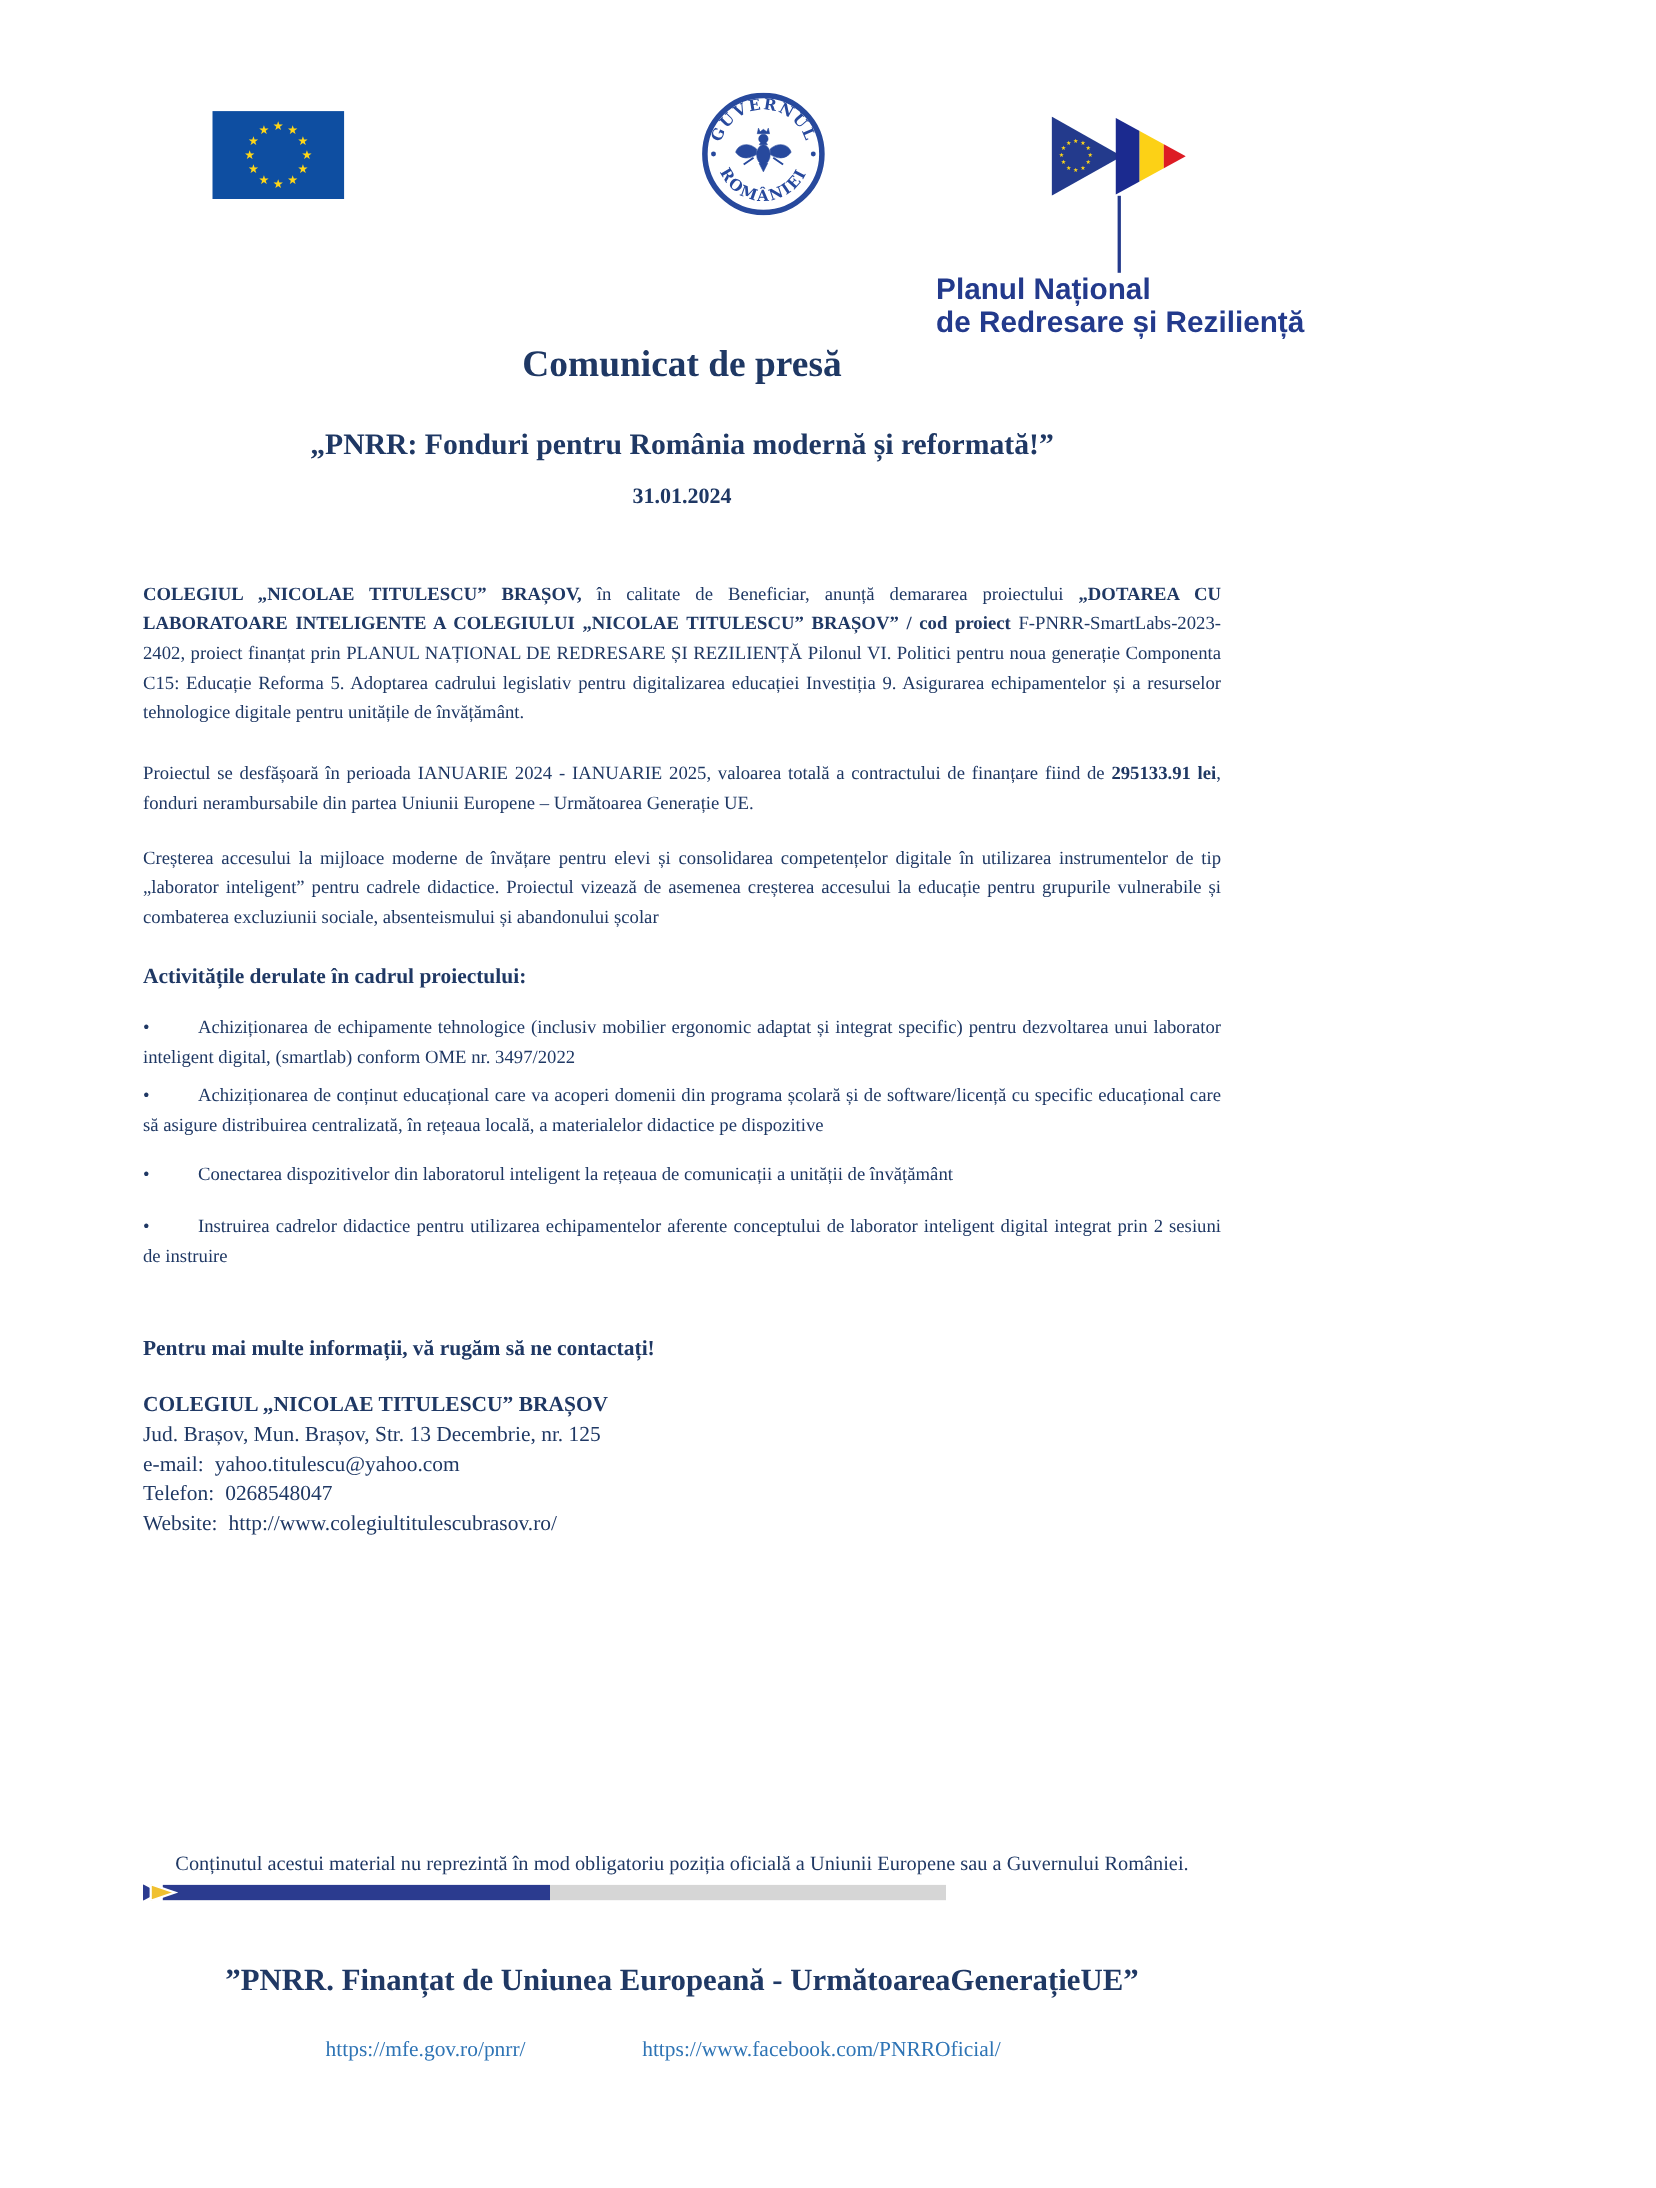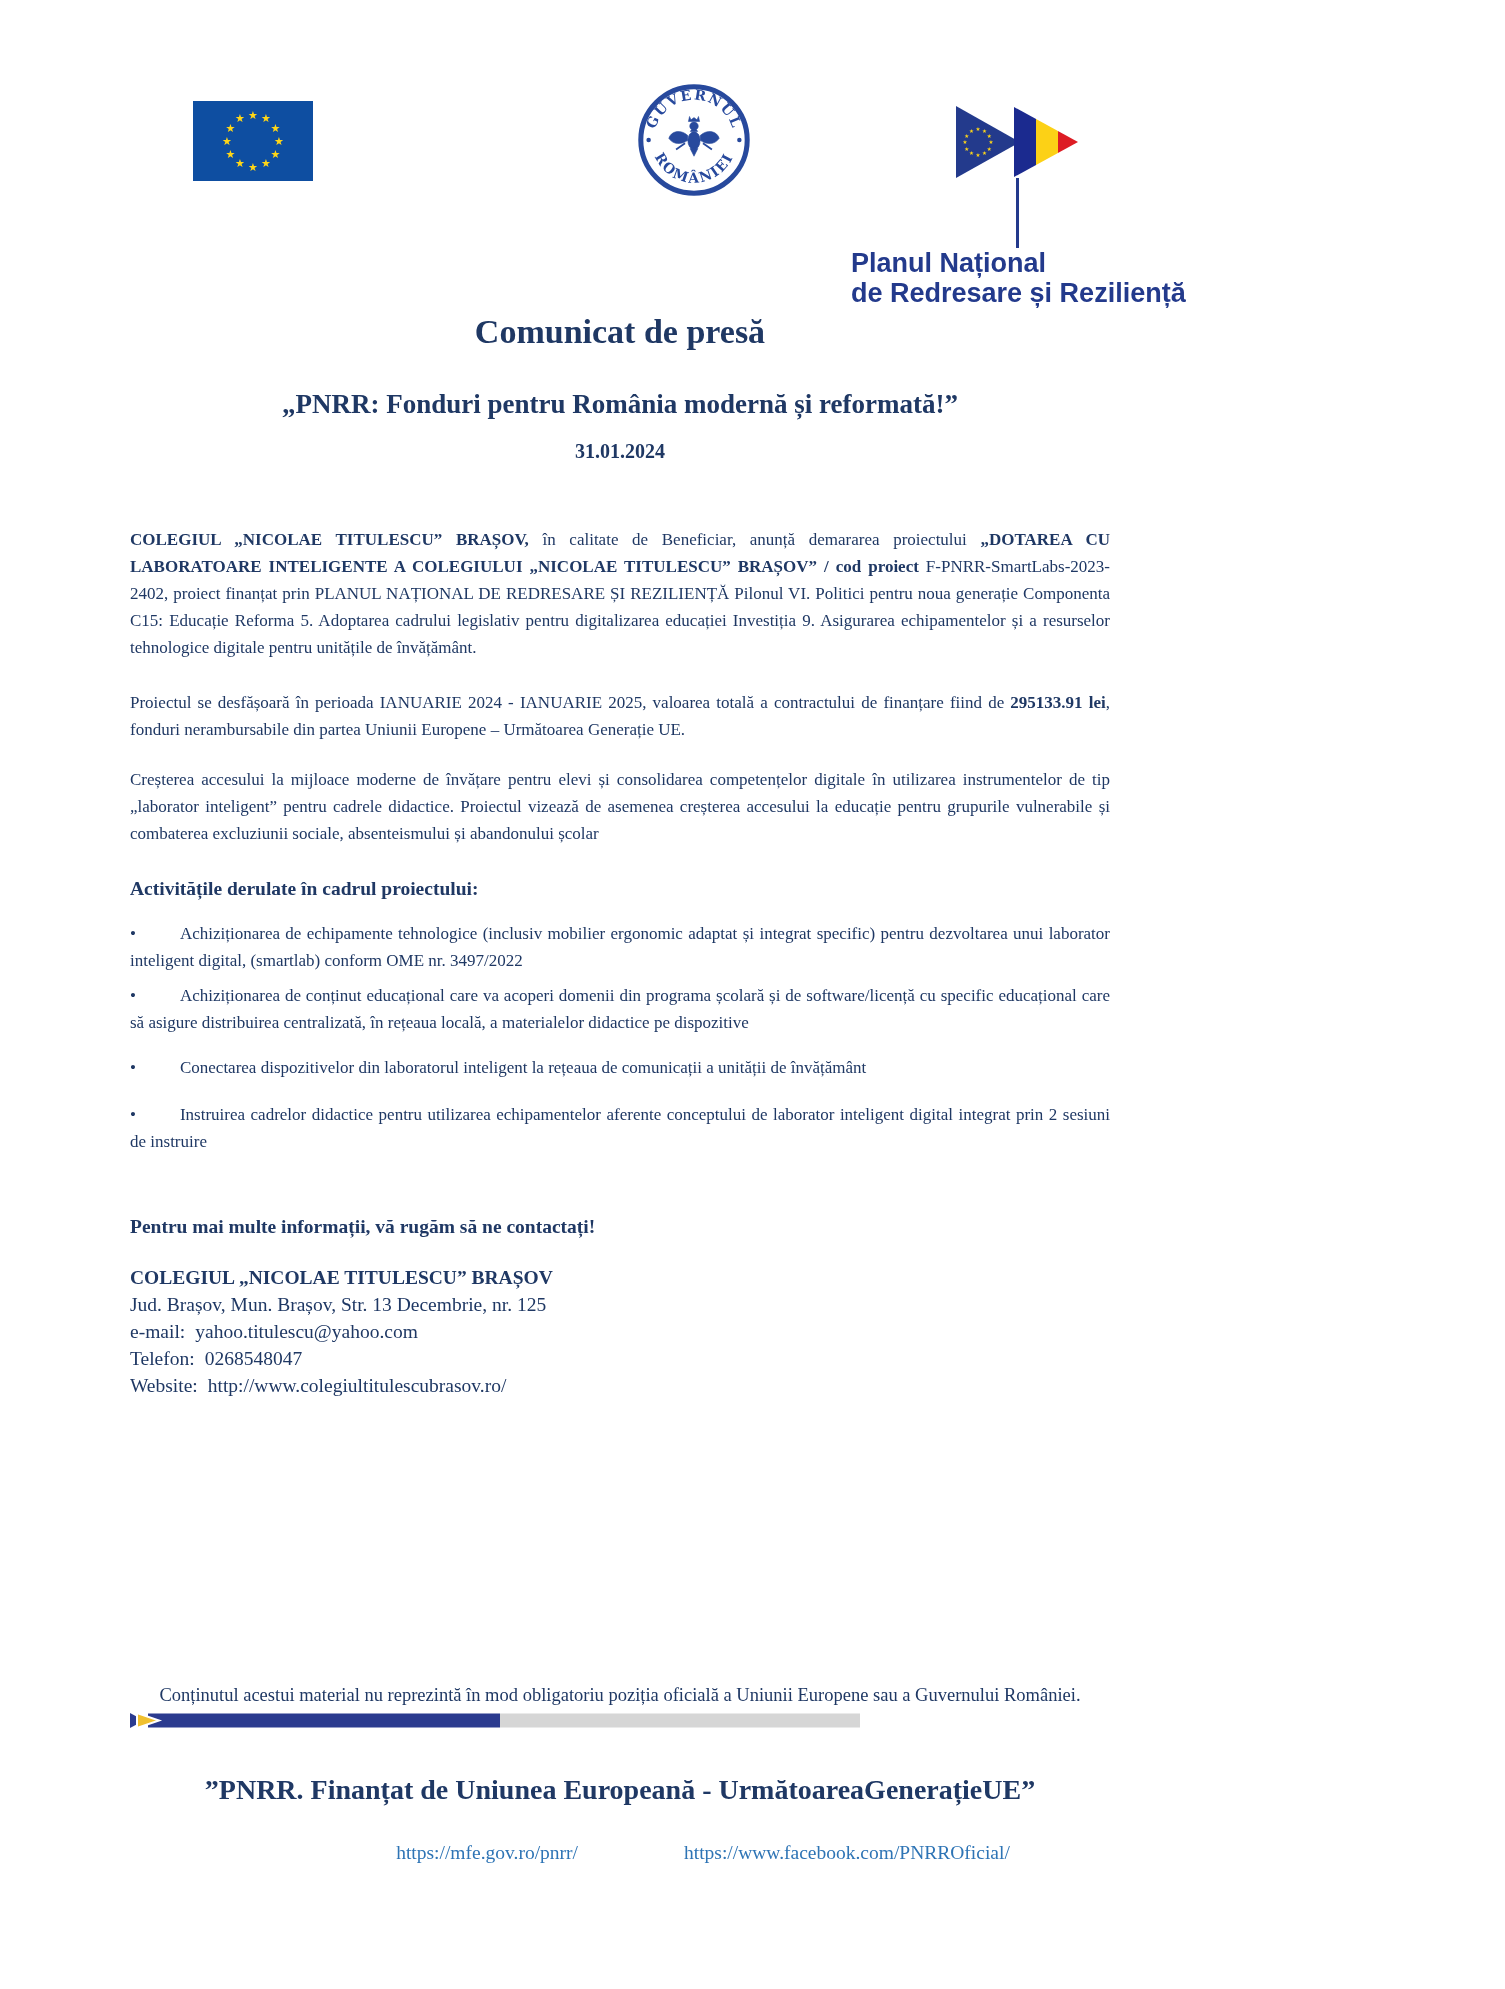--- a/index.html
+++ b/index.html
@@ -45,23 +45,23 @@
   .bullet-tab { display:inline-block; width:44px; }
 
   .cta { margin-top:58px; font-size:19.5px; font-weight:bold; line-height:27px; }
   .contact { margin-top:24px; font-size:19.5px; line-height:27px; }
   .contact .c-name { font-weight:bold; }
   .c-label { display:inline-block; margin-right:10px; }
 
   
   .f-disclaimer { margin-top:284px; text-align:center; font-size:18.5px; line-height:24px; }
   .f-bar { margin-top:6px; margin-left:130px; width:730px; height:15px; }
-  .f-quote { margin-top:40px; text-align:center; font-size:28px; font-weight:bold; line-height:36px; }
+  .f-quote { margin-top:50px; text-align:center; font-size:28px; font-weight:bold; line-height:36px; }
   .f-links { margin-top:32px; display:flex; padding-left:166px; gap:106px;
-             font-size:19.5px; line-height:26px;justify-content:center; }
+             font-size:19.5px; line-height:26px; }
   .f-links a { color:var(--link-blue,#2e74b5); text-decoration:none; }
   b { font-weight:bold; }
 </style>
 </head>
 <body>
 
 <div class="page">
 
   
   <div class="hdr">

